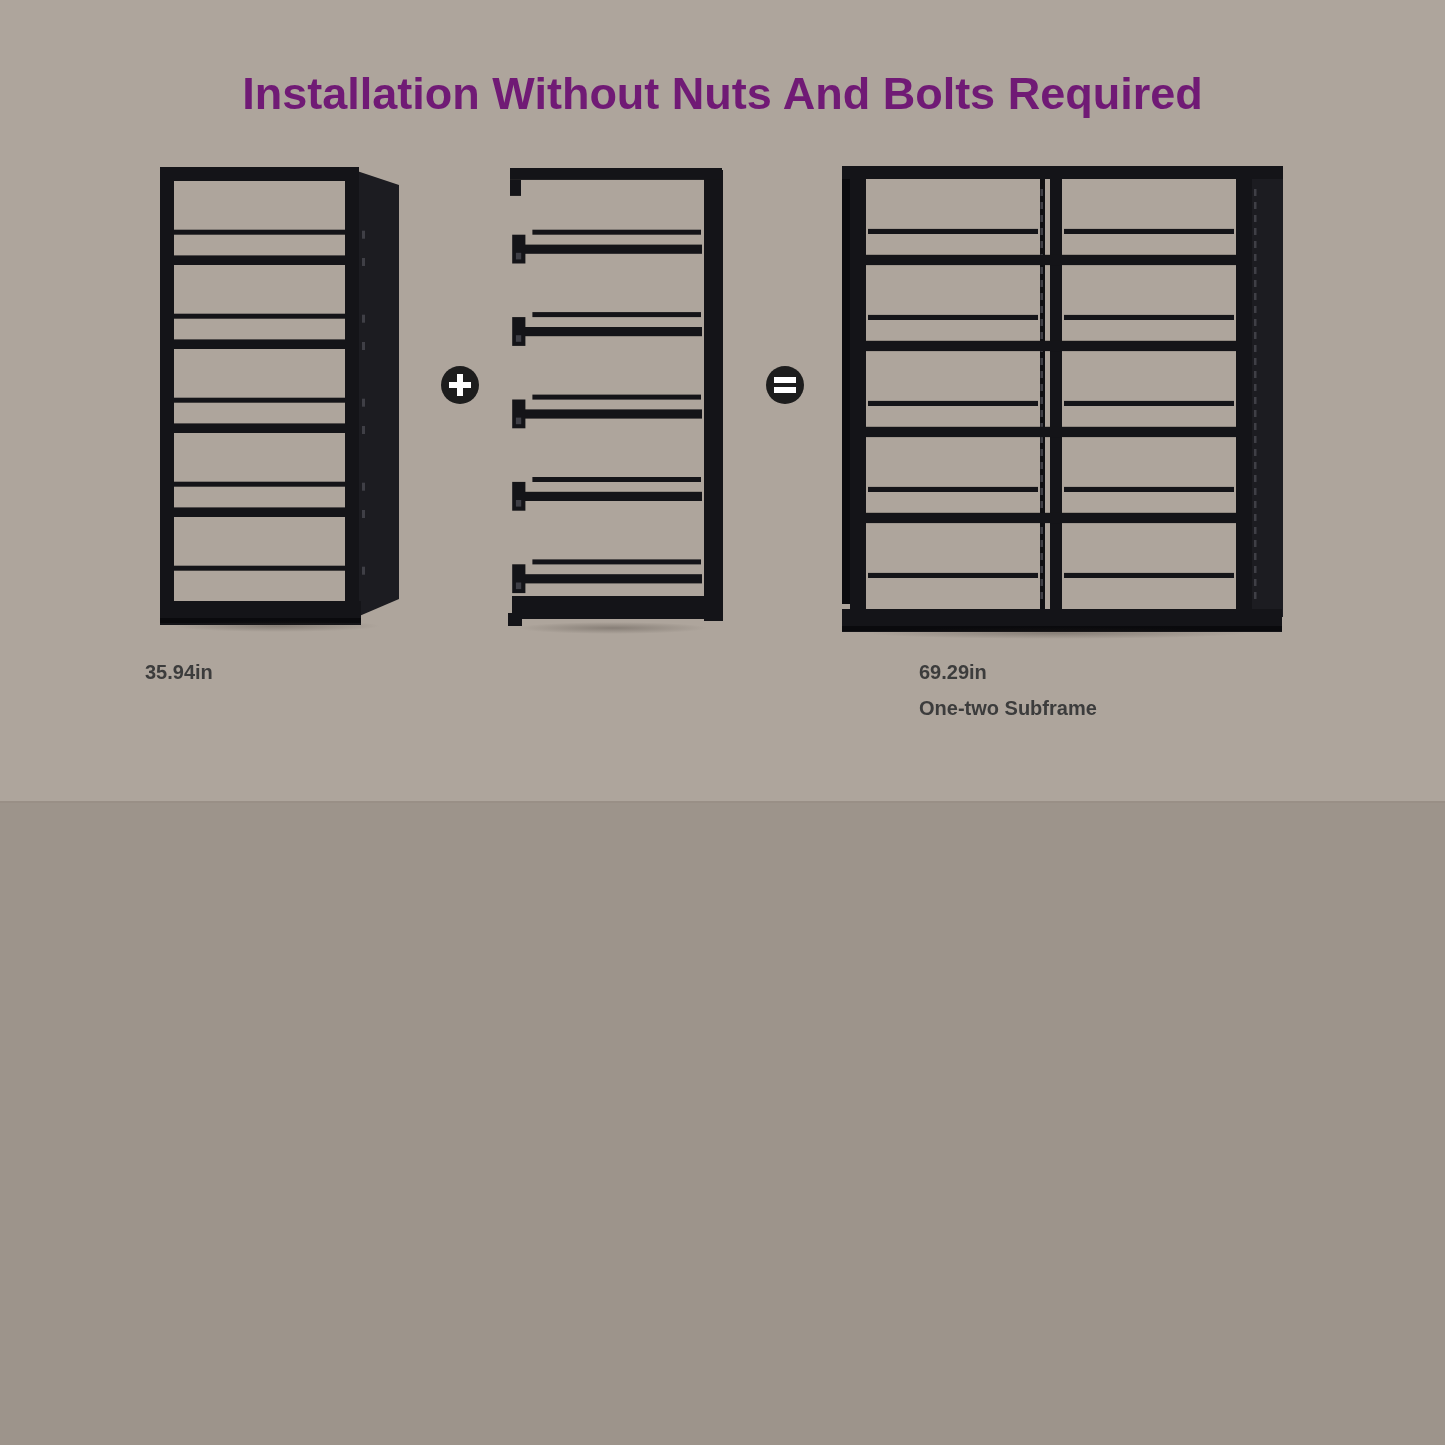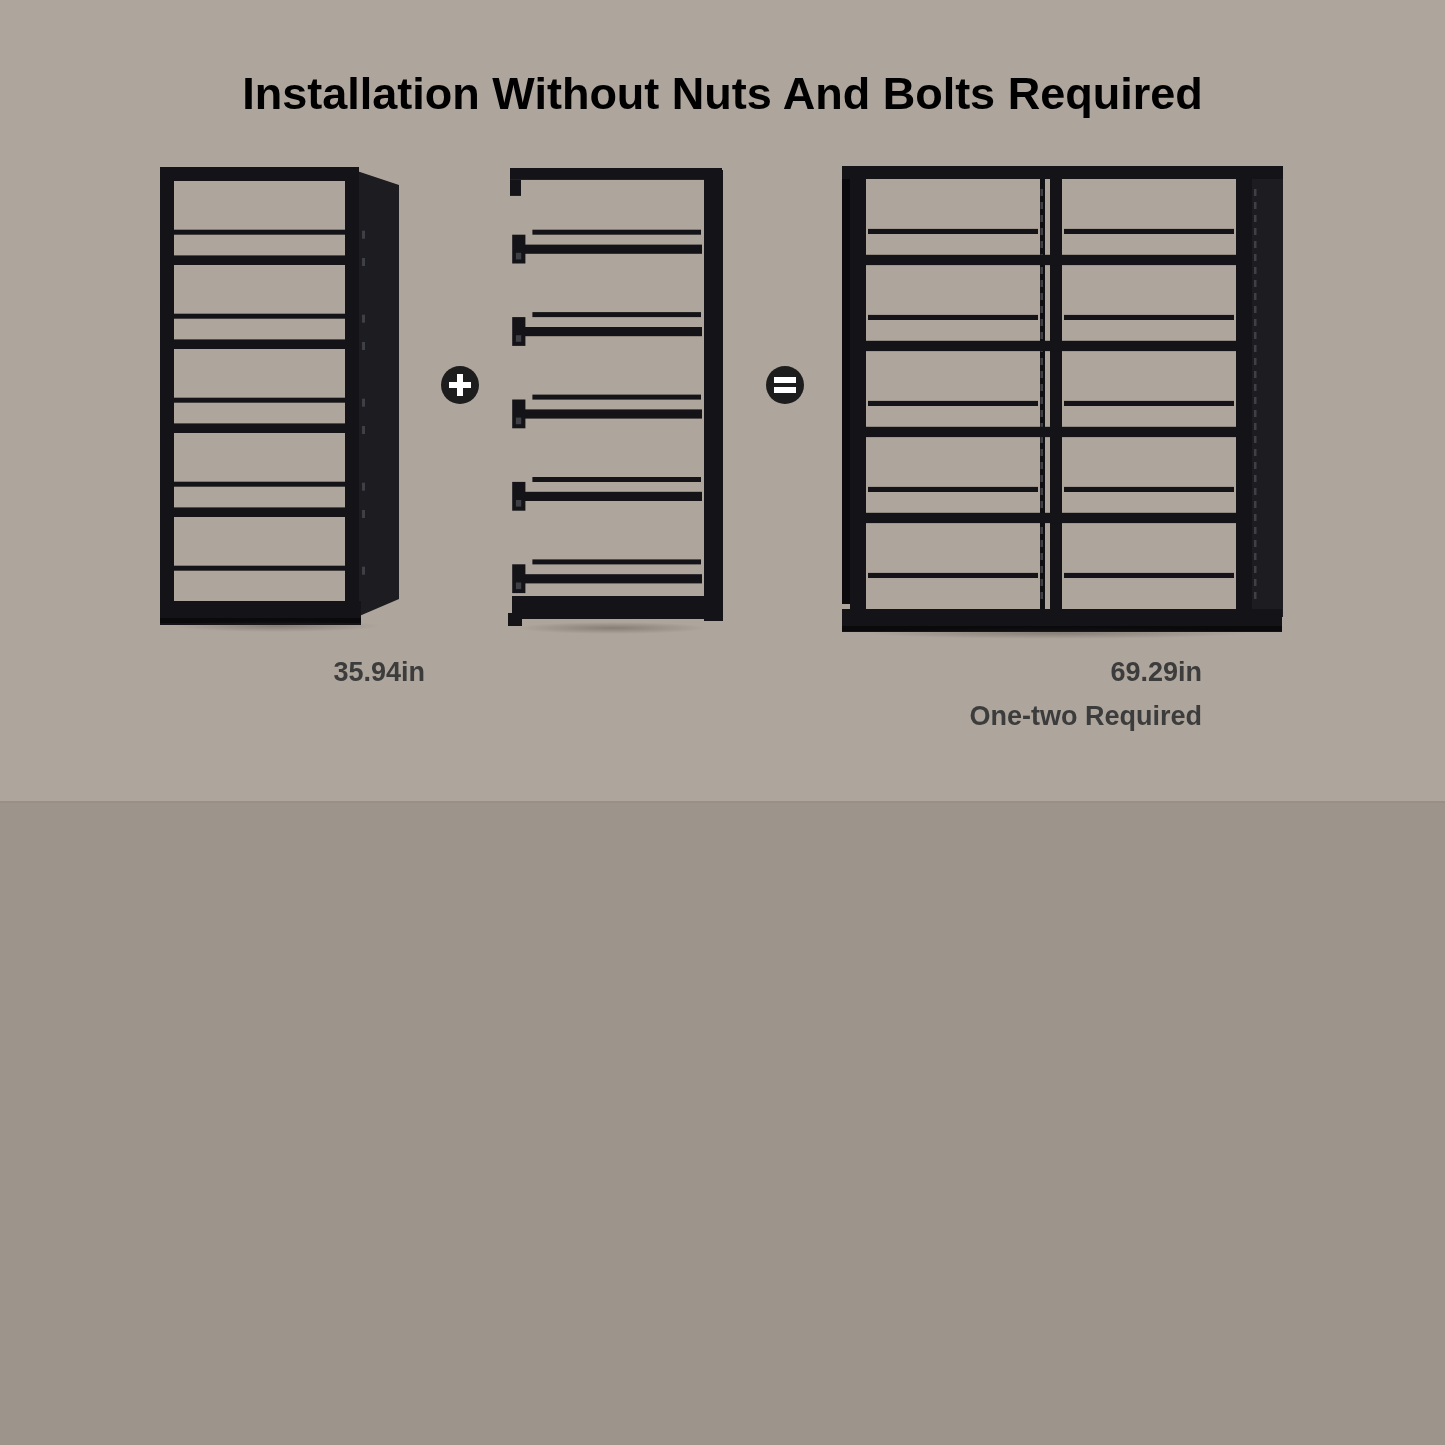--- a/index.html
+++ b/index.html
@@ -1,40 +1,40 @@
 <!DOCTYPE html>
 <html><head>
 <meta charset="utf-8">
 <style>
   html,body{margin:0;padding:0;}
   body{font-family:"Liberation Sans","DejaVu Sans",sans-serif;}
   .page{position:relative;width:1445px;height:1445px;overflow:hidden;}
   .section-top{position:absolute;left:0;top:0;width:1445px;height:801px;background:#aea59c;border-bottom:2px solid #998f86;}
   .section-bottom{position:absolute;left:0;top:803px;width:1445px;height:642px;background:#9d948b;}
-  .title{position:absolute;left:0;top:68px;width:1445px;text-align:center;font-size:45px;font-weight:bold;color:#000000;letter-spacing:0px;}
+  .title{position:absolute;left:0;top:68px;width:1445px;text-align:center;font-size:45px;font-weight:bold;color:#701a75;letter-spacing:0px;}
   .shelf{position:absolute;}
   .shelf::after{content:'';position:absolute;left:5%;right:8%;bottom:-7px;height:12px;
     background:radial-gradient(ellipse at center,rgba(45,38,32,0.30),rgba(45,38,32,0) 70%);}
   .op{position:absolute;border-radius:50%;background:#1d1d1d;}
   .op .bar{position:absolute;background:#ffffff;}
   .op .h{left:21%;top:42%;width:58%;height:16%;}
   .op .v{left:42%;top:21%;width:16%;height:58%;}
   .op .e1{left:20%;top:30%;width:60%;height:15%;}
   .op .e2{left:20%;top:55%;width:60%;height:15%;}
-  .label{position:absolute;display:flex;flex-direction:column;text-align:right;
-    font-weight:bold;color:#3c3c3c;font-size:27px;line-height:36px;}
+  .label{position:absolute;display:flex;flex-direction:column;text-align:left;
+    font-weight:bold;color:#3c3c3c;font-size:20px;line-height:36px;}
   
   .t-mainframe{left:160px;top:167px;width:240px;height:458px;}
   .t-plus{left:441px;top:366px;width:38px;height:38px;}
   .t-subframe{left:506px;top:168px;width:220px;height:459px;}
   .t-equals{left:766px;top:366px;width:38px;height:38px;}
   .t-bookshelf{left:842px;top:166px;width:442px;height:466px;}
   .t-label-1{left:145px;width:280px;top:654px;}
   .t-label-2{left:480px;width:280px;top:654px;}
-  .t-label-3{left:882px;width:320px;top:654px;gap:8px;}
+  .t-label-3{left:919px;width:320px;top:654px;}
 </style>
 </head>
 <body>
 
 <div class="page">
 
   <div class="section-top">
     <div class="title">Installation Without Nuts And Bolts Required</div>
 
     <div class="shelf t-mainframe"><svg width="240" height="458" viewBox="0 0 240 458" xmlns="http://www.w3.org/2000/svg">
@@ -192,21 +192,21 @@
           <rect x="222.0" y="406.9" width="170.0" height="5.1" fill="#141418"></rect>
         </svg></div>
 
     <div class="label t-label-1">
       <span>35.94in</span>
     </div>
     <div class="label t-label-2">
     </div>
     <div class="label t-label-3">
       <span>69.29in</span>
-      <span>One-two Required</span>
+      <span>One-two Subframe</span>
     </div>
   </div>
 
   <div class="section-bottom">
 
     
 
     
 
     

